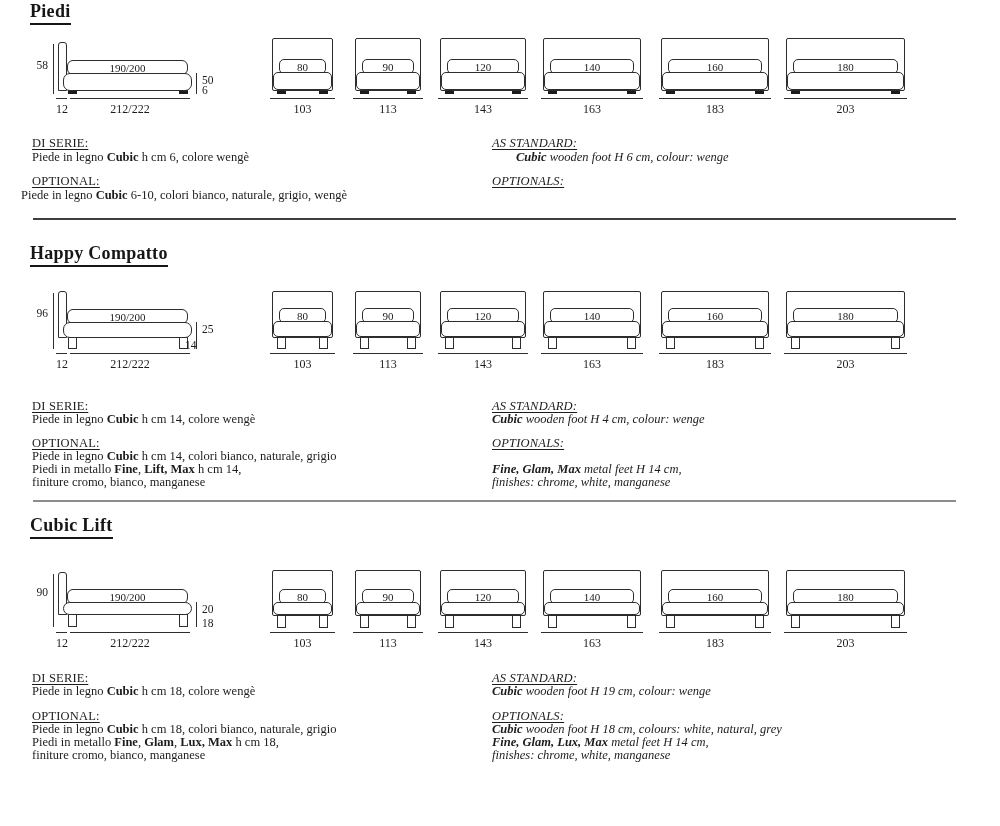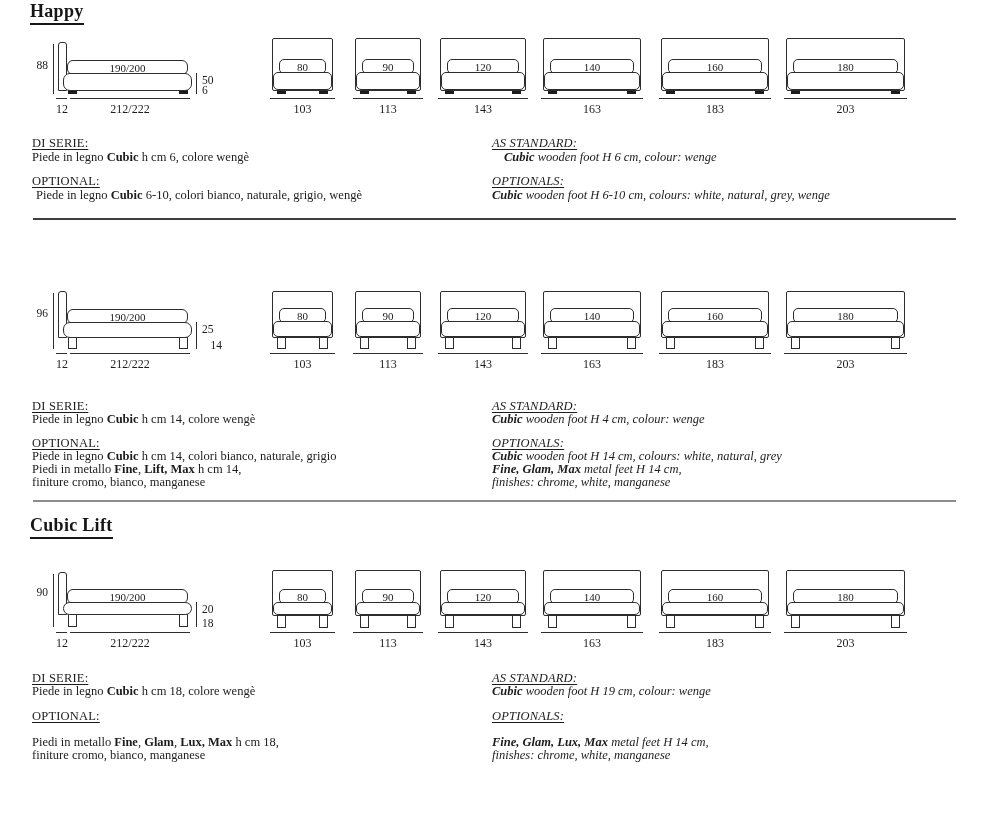--- a/index.html
+++ b/index.html
@@ -19,29 +19,30 @@
   .box{border:1px solid #2d2d2d;background:#fff;box-sizing:border-box;}
   .dim{font-size:12px;color:#1c1c1c;text-align:center;white-space:nowrap;}
   .dimr{font-size:11.5px;color:#1c1c1c;white-space:nowrap;}
   .mlabel{font-size:11px;text-align:center;color:#1c1c1c;white-space:nowrap;}
   .footflat{background:#1c1c1c;}
 </style>
 </head>
 <body>
 
 <div id="page">
-  <div class="abs title" style="left:30px;top:1px;"><span>Happy</span></div>
+  <div class="abs title" style="left:30px;top:1px;"><span>Piedi</span></div>
+  <div class="abs title" style="left:30px;top:243px;"><span>Happy Compatto</span></div>
   <div class="abs title" style="left:30px;top:515px;"><span>Cubic Lift</span></div>
 
   <div class="abs sep sep1" style="left:33px;top:218px;width:923px;"></div>
   <div class="abs sep sep2" style="left:33px;top:500px;width:923px;"></div>
 
   <div id="drawings" class="abs" style="left:0;top:0;width:1000px;height:826px;">
       <div class="abs ln" style="left:53px;top:44px;width:1px;height:50px;"></div>
-      <div class="abs dimr" style="left:14px;top:59px;width:34px;text-align:right;">88</div>
+      <div class="abs dimr" style="left:14px;top:59px;width:34px;text-align:right;">58</div>
       <div class="abs box" style="left:58px;top:42px;width:9px;height:49px;border-radius:3px 3px 0 0;z-index:2;"></div>
       <div class="abs box mlabel" style="left:67px;top:60px;width:121px;height:15px;border-radius:6px;line-height:14px;z-index:1;">190/200</div>
       <div class="abs box" style="left:63px;top:73px;width:129px;height:18px;border-radius:7px;z-index:3;"></div>
       <div class="abs footflat" style="left:68px;top:90px;width:9px;height:4px;z-index:0;"></div>
       <div class="abs footflat" style="left:179px;top:90px;width:9px;height:4px;z-index:0;"></div>
       <div class="abs ln" style="left:196px;top:73px;width:1px;height:21px;"></div>
       <div class="abs dimr" style="left:202px;top:74px;width:26px;">50</div>
       <div class="abs dimr" style="left:202px;top:84px;width:26px;">6</div>
       <div class="abs ln" style="left:56px;top:98px;width:11px;height:1px;"></div>
       <div class="abs ln" style="left:70px;top:98px;width:120px;height:1px;"></div>
@@ -85,35 +86,34 @@
       <div class="abs box" style="left:786px;top:38px;width:119px;height:53px;border-radius:2px;z-index:1;"></div>
       <div class="abs box mlabel" style="left:793px;top:59px;width:105px;height:15px;border-radius:5px;line-height:14px;z-index:2;">180</div>
       <div class="abs box" style="left:787px;top:72px;width:117px;height:18px;border-radius:5px;z-index:3;"></div>
       <div class="abs footflat" style="left:791px;top:90px;width:9px;height:4px;z-index:0;"></div>
       <div class="abs footflat" style="left:891px;top:90px;width:9px;height:4px;z-index:0;"></div>
       <div class="abs ln" style="left:784px;top:98px;width:123px;height:1px;"></div>
       <div class="abs dim" style="left:784px;top:102px;width:123px;">203</div>
       <div class="abs txt heading " style="left:32px;top:137px;">DI SERIE:</div>
       <div class="abs txt " style="left:32px;top:151px;"><span>Piede in legno </span><b>Cubic</b><span> h cm 6, colore wengè</span></div>
       <div class="abs txt heading " style="left:32px;top:175px;">OPTIONAL:</div>
-      <div class="abs txt " style="left:36px;top:189px;"><span>Piede in legno </span><b>Cubic</b><span> 6-10, colori bianco, naturale, grigio, wengè</span></div>
+      <div class="abs txt " style="left:21px;top:189px;"><span>Piede in legno </span><b>Cubic</b><span> 6-10, colori bianco, naturale, grigio, wengè</span></div>
       <div class="abs txt heading eng" style="left:492px;top:137px;">AS STANDARD:</div>
-      <div class="abs txt eng" style="left:504px;top:151px;"><b>Cubic</b><span> wooden foot H 6 cm, colour: wenge</span></div>
+      <div class="abs txt eng" style="left:516px;top:151px;"><b>Cubic</b><span> wooden foot H 6 cm, colour: wenge</span></div>
       <div class="abs txt heading eng" style="left:492px;top:175px;">OPTIONALS:</div>
-      <div class="abs txt eng" style="left:492px;top:189px;"><b>Cubic</b><span> wooden foot H 6-10 cm, colours: white, natural, grey, wenge</span></div>
       <div class="abs ln" style="left:53px;top:293px;width:1px;height:56px;"></div>
       <div class="abs dimr" style="left:14px;top:307px;width:34px;text-align:right;">96</div>
       <div class="abs box" style="left:58px;top:291px;width:9px;height:47px;border-radius:3px 3px 0 0;z-index:2;"></div>
       <div class="abs box mlabel" style="left:67px;top:309px;width:121px;height:15px;border-radius:6px;line-height:14px;z-index:1;">190/200</div>
       <div class="abs box" style="left:63px;top:322px;width:129px;height:16px;border-radius:7px;z-index:3;"></div>
       <div class="abs box" style="left:68px;top:337px;width:9px;height:12px;z-index:0;"></div>
       <div class="abs box" style="left:179px;top:337px;width:9px;height:12px;z-index:0;"></div>
       <div class="abs ln" style="left:196px;top:322px;width:1px;height:27px;"></div>
       <div class="abs dimr" style="left:202px;top:323px;width:26px;">25</div>
-      <div class="abs dimr" style="left:196px;top:339px;width:26px;text-align:right;">14</div>
+      <div class="abs dimr" style="left:185px;top:339px;width:26px;">14</div>
       <div class="abs ln" style="left:56px;top:353px;width:11px;height:1px;"></div>
       <div class="abs ln" style="left:70px;top:353px;width:120px;height:1px;"></div>
       <div class="abs dim" style="left:52px;top:357px;width:20px;">12</div>
       <div class="abs dim" style="left:70px;top:357px;width:120px;">212/222</div>
       <div class="abs box" style="left:272px;top:291px;width:61px;height:47px;border-radius:2px;z-index:1;"></div>
       <div class="abs box mlabel" style="left:279px;top:308px;width:47px;height:15px;border-radius:5px;line-height:14px;z-index:2;">80</div>
       <div class="abs box" style="left:273px;top:321px;width:59px;height:16px;border-radius:5px;z-index:3;"></div>
       <div class="abs box" style="left:277px;top:337px;width:9px;height:12px;z-index:0;"></div>
       <div class="abs box" style="left:319px;top:337px;width:9px;height:12px;z-index:0;"></div>
       <div class="abs ln" style="left:270px;top:353px;width:65px;height:1px;"></div>
@@ -155,21 +155,20 @@
       <div class="abs dim" style="left:784px;top:357px;width:123px;">203</div>
       <div class="abs txt heading " style="left:32px;top:400px;">DI SERIE:</div>
       <div class="abs txt " style="left:32px;top:413px;"><span>Piede in legno </span><b>Cubic</b><span> h cm 14, colore wengè</span></div>
       <div class="abs txt heading " style="left:32px;top:437px;">OPTIONAL:</div>
       <div class="abs txt " style="left:32px;top:450px;"><span>Piede in legno </span><b>Cubic</b><span> h cm 14, colori bianco, naturale, grigio</span></div>
       <div class="abs txt " style="left:32px;top:463px;"><span>Piedi in metallo </span><b>Fine</b><span>, </span><b>Lift, Max</b><span> h cm 14,</span></div>
       <div class="abs txt " style="left:32px;top:476px;"><span>finiture cromo, bianco, manganese</span></div>
       <div class="abs txt heading eng" style="left:492px;top:400px;">AS STANDARD:</div>
       <div class="abs txt eng" style="left:492px;top:413px;"><b>Cubic</b><span> wooden foot H 4 cm, colour: wenge</span></div>
       <div class="abs txt heading eng" style="left:492px;top:437px;">OPTIONALS:</div>
-      <div class="abs txt eng" style="left:492px;top:450px;"><b>Cubic</b><span> wooden foot H 14 cm, colours: white, natural, grey</span></div>
       <div class="abs txt eng" style="left:492px;top:463px;"><b>Fine, Glam, Max</b><span> metal feet H 14 cm,</span></div>
       <div class="abs txt eng" style="left:492px;top:476px;"><span>finishes: chrome, white, manganese</span></div>
       <div class="abs ln" style="left:53px;top:574px;width:1px;height:53px;"></div>
       <div class="abs dimr" style="left:14px;top:586px;width:34px;text-align:right;">90</div>
       <div class="abs box" style="left:58px;top:572px;width:9px;height:43px;border-radius:3px 3px 0 0;z-index:2;"></div>
       <div class="abs box mlabel" style="left:67px;top:589px;width:121px;height:15px;border-radius:6px;line-height:14px;z-index:1;">190/200</div>
       <div class="abs box" style="left:63px;top:602px;width:129px;height:13px;border-radius:7px;z-index:3;"></div>
       <div class="abs box" style="left:68px;top:614px;width:9px;height:13px;z-index:0;"></div>
       <div class="abs box" style="left:179px;top:614px;width:9px;height:13px;z-index:0;"></div>
       <div class="abs ln" style="left:196px;top:602px;width:1px;height:25px;"></div>
@@ -217,21 +216,23 @@
       <div class="abs box" style="left:786px;top:570px;width:119px;height:46px;border-radius:2px;z-index:1;"></div>
       <div class="abs box mlabel" style="left:793px;top:589px;width:105px;height:15px;border-radius:5px;line-height:14px;z-index:2;">180</div>
       <div class="abs box" style="left:787px;top:602px;width:117px;height:13px;border-radius:5px;z-index:3;"></div>
       <div class="abs box" style="left:791px;top:615px;width:9px;height:13px;z-index:0;"></div>
       <div class="abs box" style="left:891px;top:615px;width:9px;height:13px;z-index:0;"></div>
       <div class="abs ln" style="left:784px;top:632px;width:123px;height:1px;"></div>
       <div class="abs dim" style="left:784px;top:636px;width:123px;">203</div>
       <div class="abs txt heading " style="left:32px;top:672px;">DI SERIE:</div>
       <div class="abs txt " style="left:32px;top:685px;"><span>Piede in legno </span><b>Cubic</b><span> h cm 18, colore wengè</span></div>
       <div class="abs txt heading " style="left:32px;top:710px;">OPTIONAL:</div>
+      <div class="abs txt " style="left:32px;top:723px;"><span>Piede in legno </span><b>Cubic</b><span> h cm 18, colori bianco, naturale, grigio</span></div>
       <div class="abs txt " style="left:32px;top:736px;"><span>Piedi in metallo </span><b>Fine</b><span>, </span><b>Glam</b><span>, </span><b>Lux, Max</b><span> h cm 18,</span></div>
       <div class="abs txt " style="left:32px;top:749px;"><span>finiture cromo, bianco, manganese</span></div>
       <div class="abs txt heading eng" style="left:492px;top:672px;">AS STANDARD:</div>
       <div class="abs txt eng" style="left:492px;top:685px;"><b>Cubic</b><span> wooden foot H 19 cm, colour: wenge</span></div>
       <div class="abs txt heading eng" style="left:492px;top:710px;">OPTIONALS:</div>
+      <div class="abs txt eng" style="left:492px;top:723px;"><b>Cubic</b><span> wooden foot H 18 cm, colours: white, natural, grey</span></div>
       <div class="abs txt eng" style="left:492px;top:736px;"><b>Fine, Glam, Lux, Max</b><span> metal feet H 14 cm,</span></div>
       <div class="abs txt eng" style="left:492px;top:749px;"><span>finishes: chrome, white, manganese</span></div>
     </div>
 </div>
 
 </body></html>

